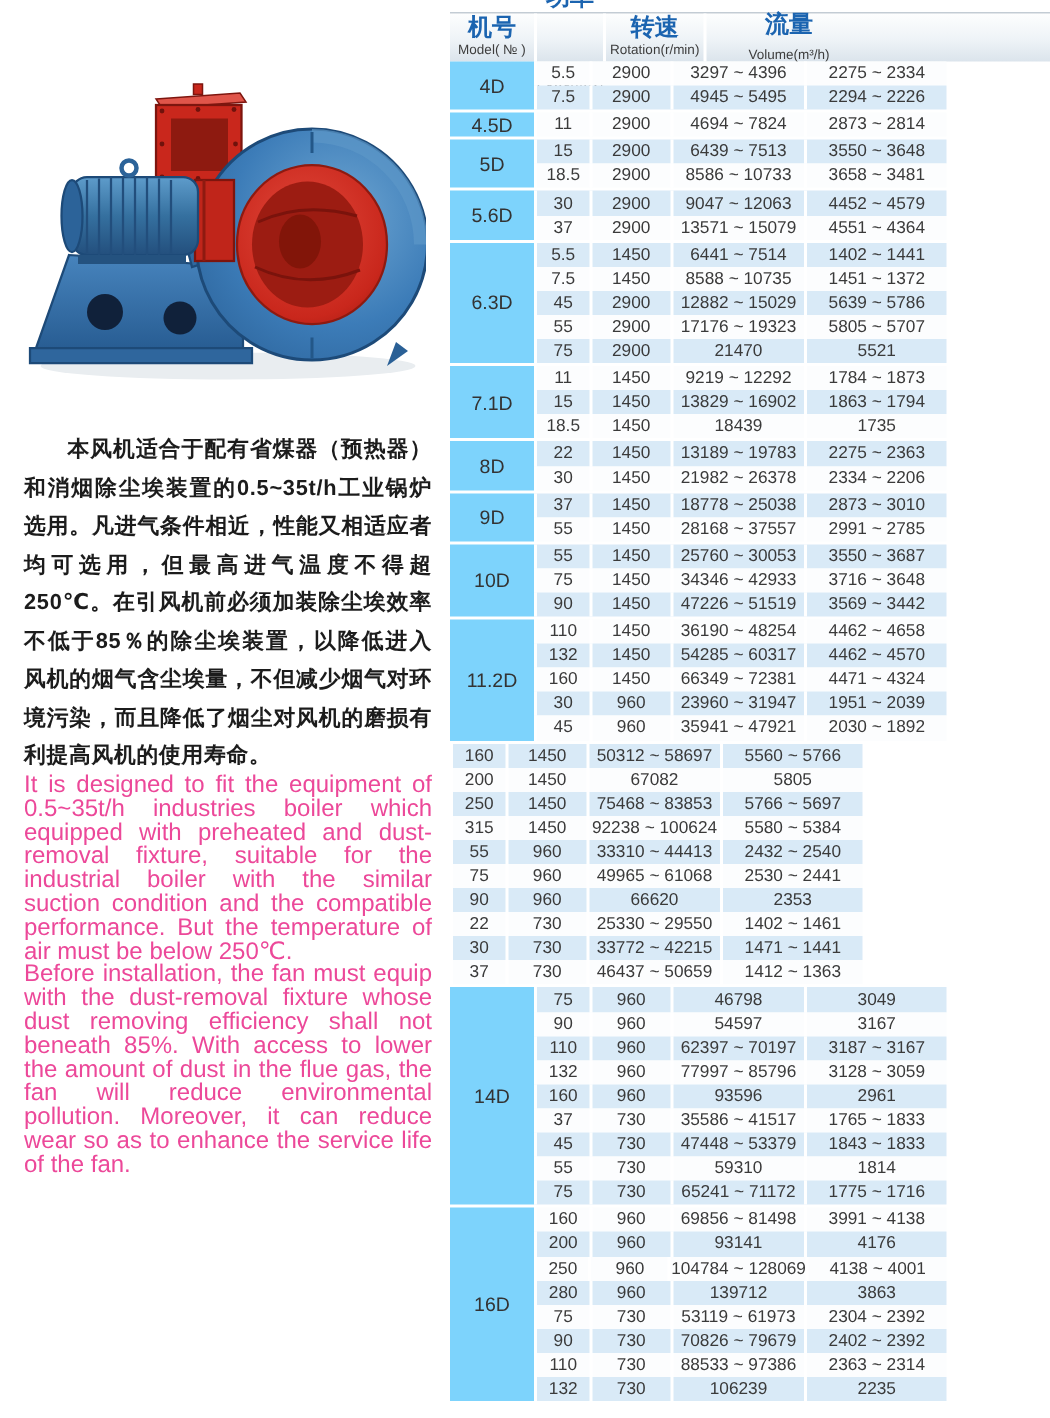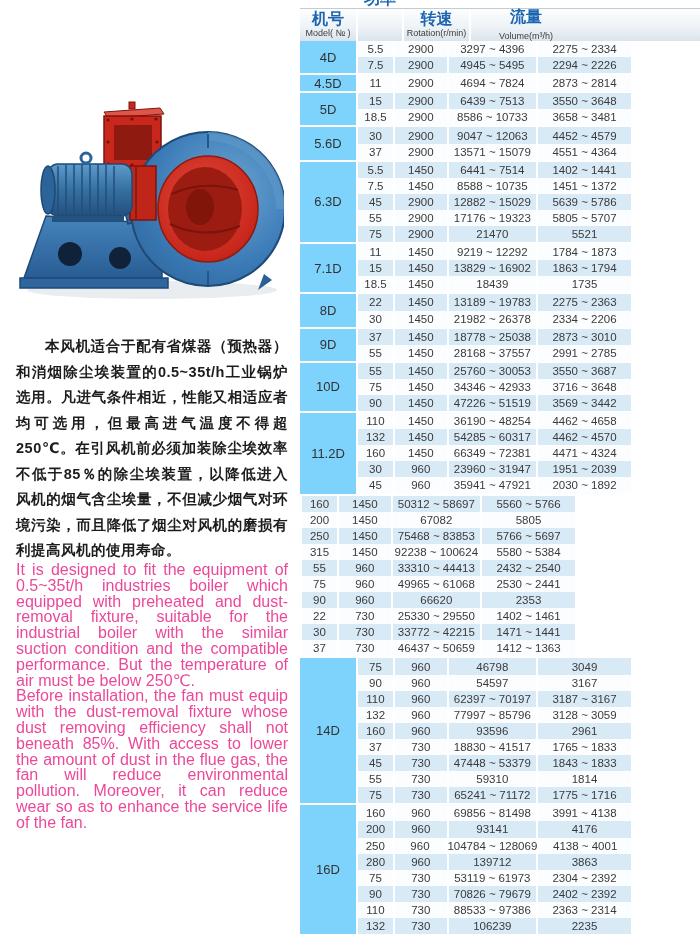--- a/index.html
+++ b/index.html
@@ -1,20 +1,20 @@
 <!DOCTYPE html>
 <html><head>
 <meta charset="utf-8">
 <style>
   html,body{margin:0;padding:0;background:#ffffff;}
   .page{position:relative;width:700px;height:945px;background:#ffffff;overflow:hidden;
         font-family:"Liberation Sans","DejaVu Sans",sans-serif;}
 
   
-  .left-panel{position:absolute;left:0;top:0;width:300px;height:788px;margin-top:46px;}
+  .left-panel{position:absolute;left:0;top:0;width:300px;height:788px;}
   .fan-figure{position:absolute;left:12px;top:28px;width:272px;height:238px;}
   .intro-zh{position:absolute;left:16px;top:288px;width:272px;
             font-size:14.5px;font-weight:bold;color:#1c1c1c;line-height:25.5px;
             text-align:justify;text-indent:2em;letter-spacing:.5px;}
   .intro-en{position:absolute;left:16px;top:516px;width:272px;
             font-size:16px;color:#ec4899;line-height:15.8px;text-align:justify;}
   .intro-en p{margin:0;}
 
   
   .spec-table{position:absolute;left:300px;top:8px;width:400px;font-family:"Liberation Sans","DejaVu Sans",sans-serif;}
@@ -470,21 +470,21 @@
             </div>
             <div class="drow blue">
               <div class="cell c0">160</div>
               <div class="cell c1">960</div>
               <div class="cell c2">93596</div>
               <div class="cell c3">2961</div>
             </div>
             <div class="drow white">
               <div class="cell c0">37</div>
               <div class="cell c1">730</div>
-              <div class="cell c2">18830 ~ 41517</div>
+              <div class="cell c2">35586 ~ 41517</div>
               <div class="cell c3">1765 ~ 1833</div>
             </div>
             <div class="drow blue">
               <div class="cell c0">45</div>
               <div class="cell c1">730</div>
               <div class="cell c2">47448 ~ 53379</div>
               <div class="cell c3">1843 ~ 1833</div>
             </div>
             <div class="drow white">
               <div class="cell c0">55</div>

